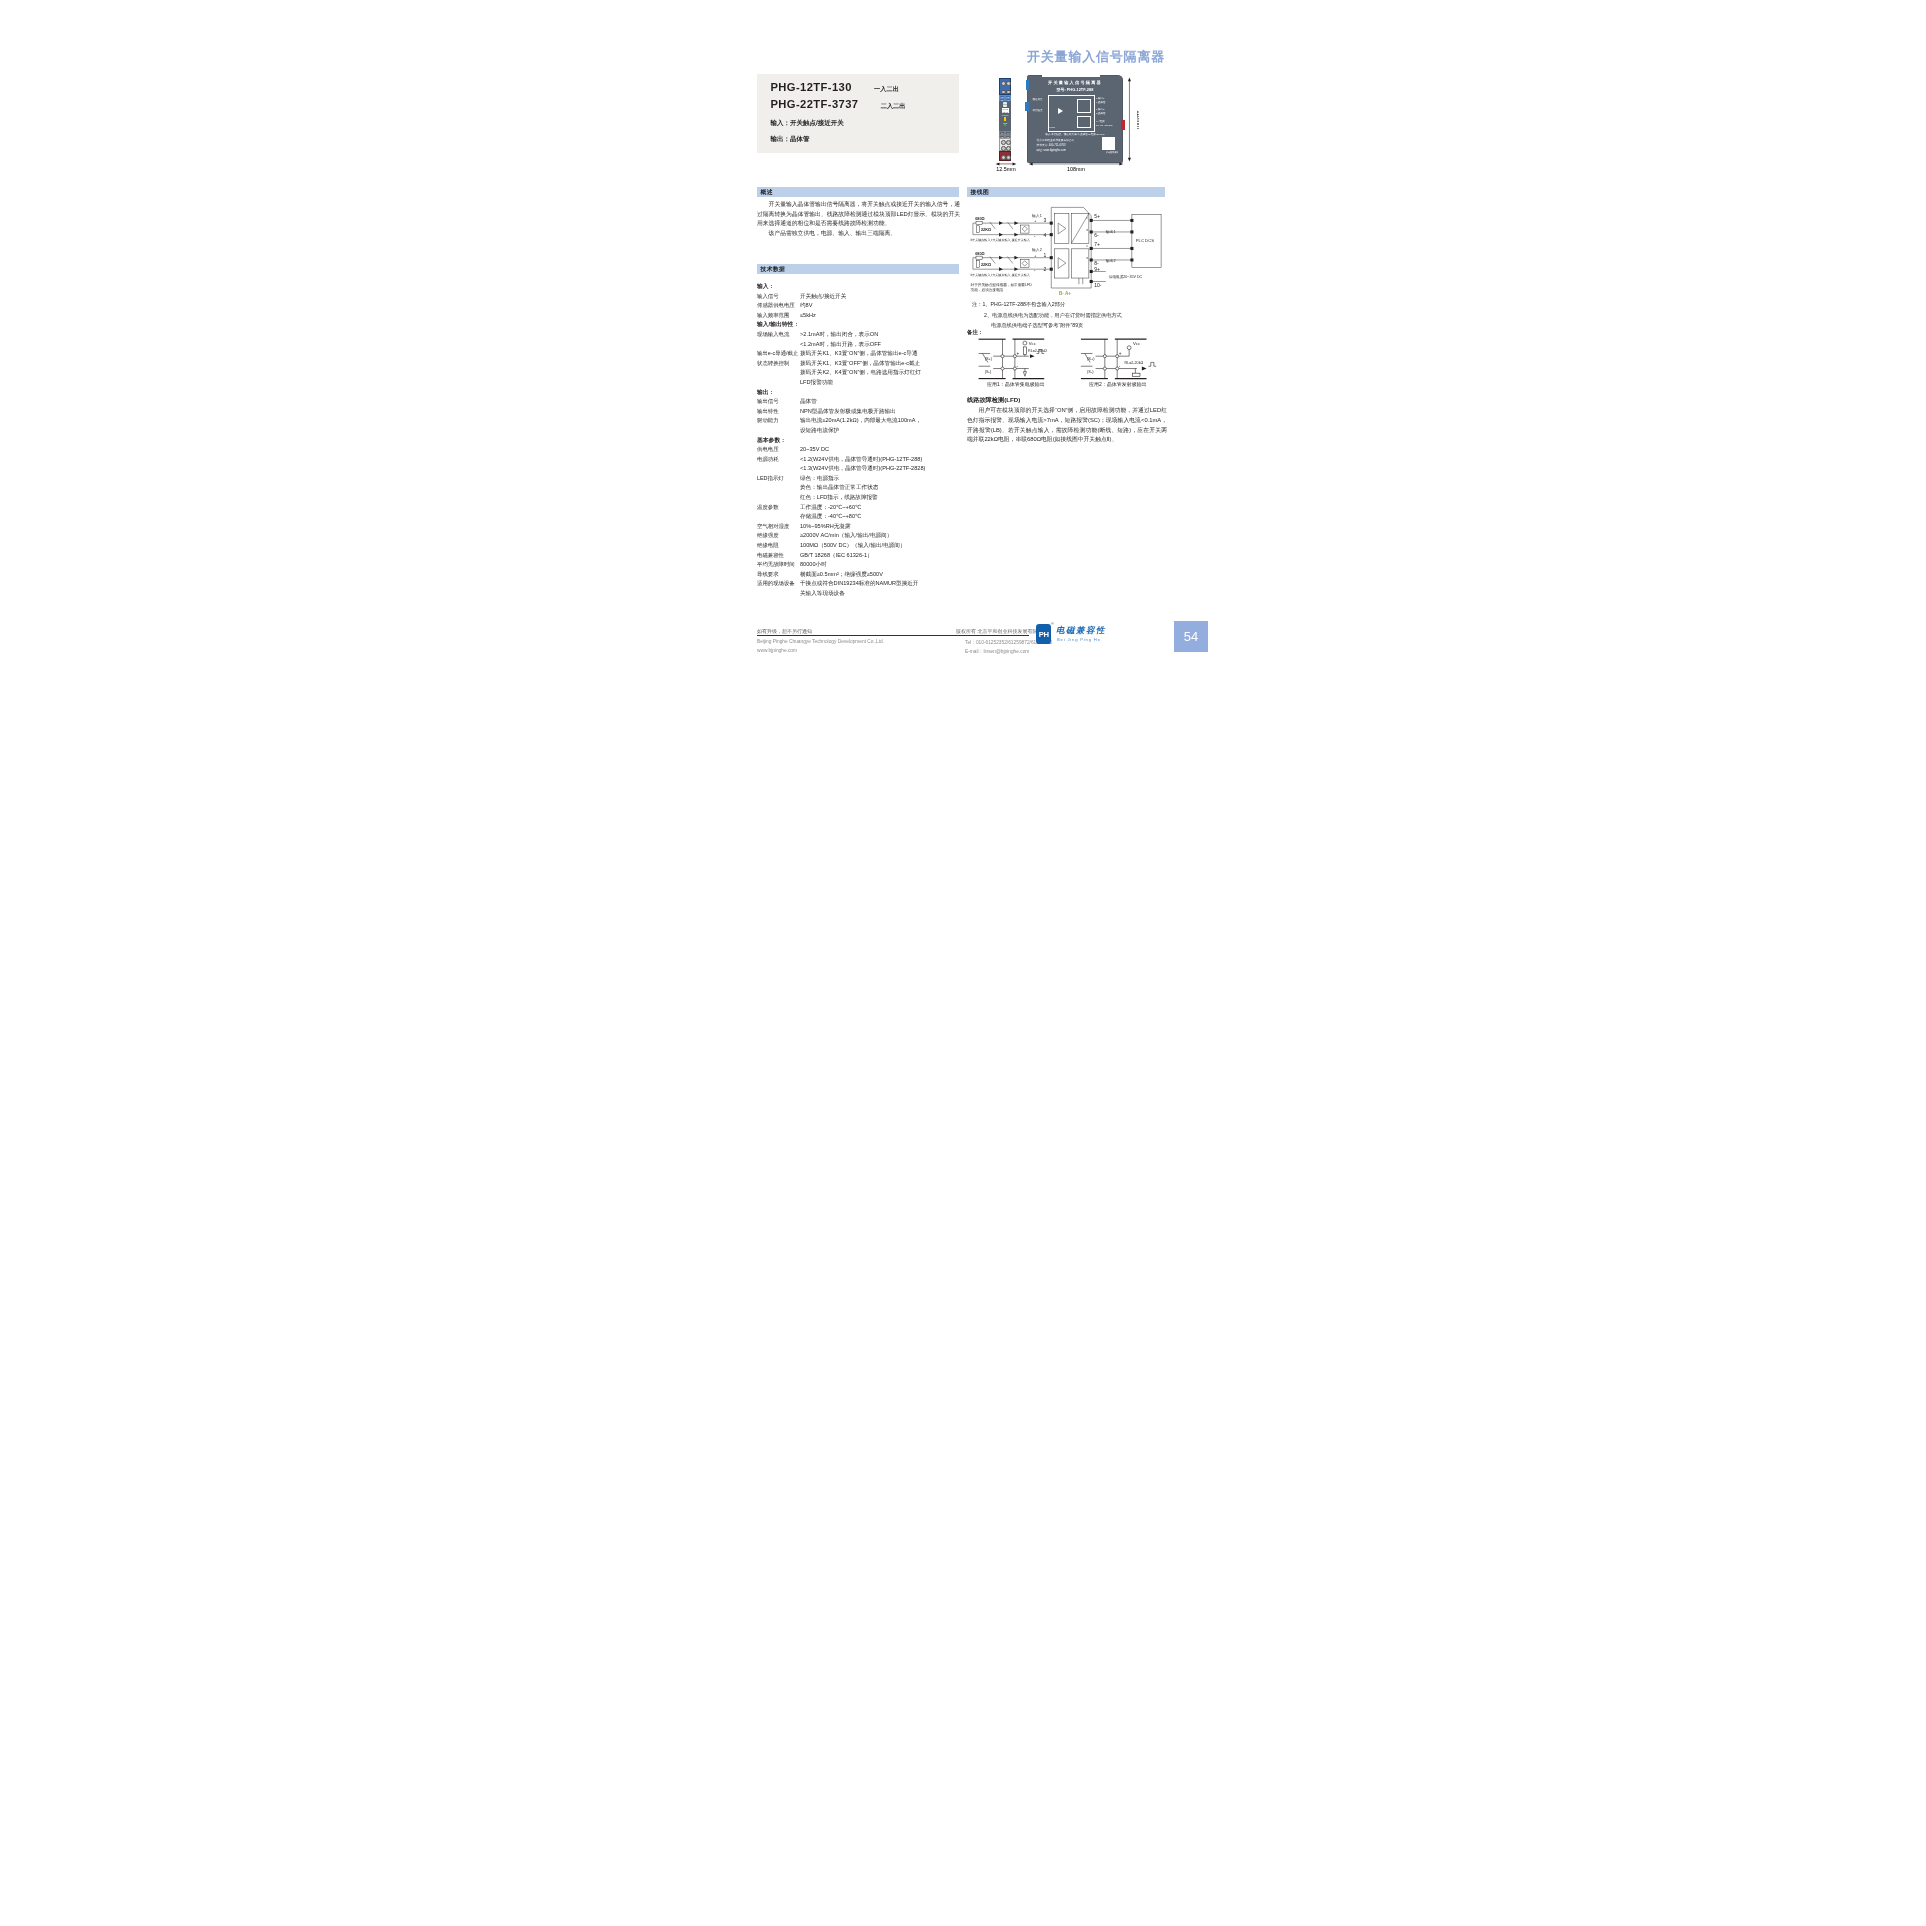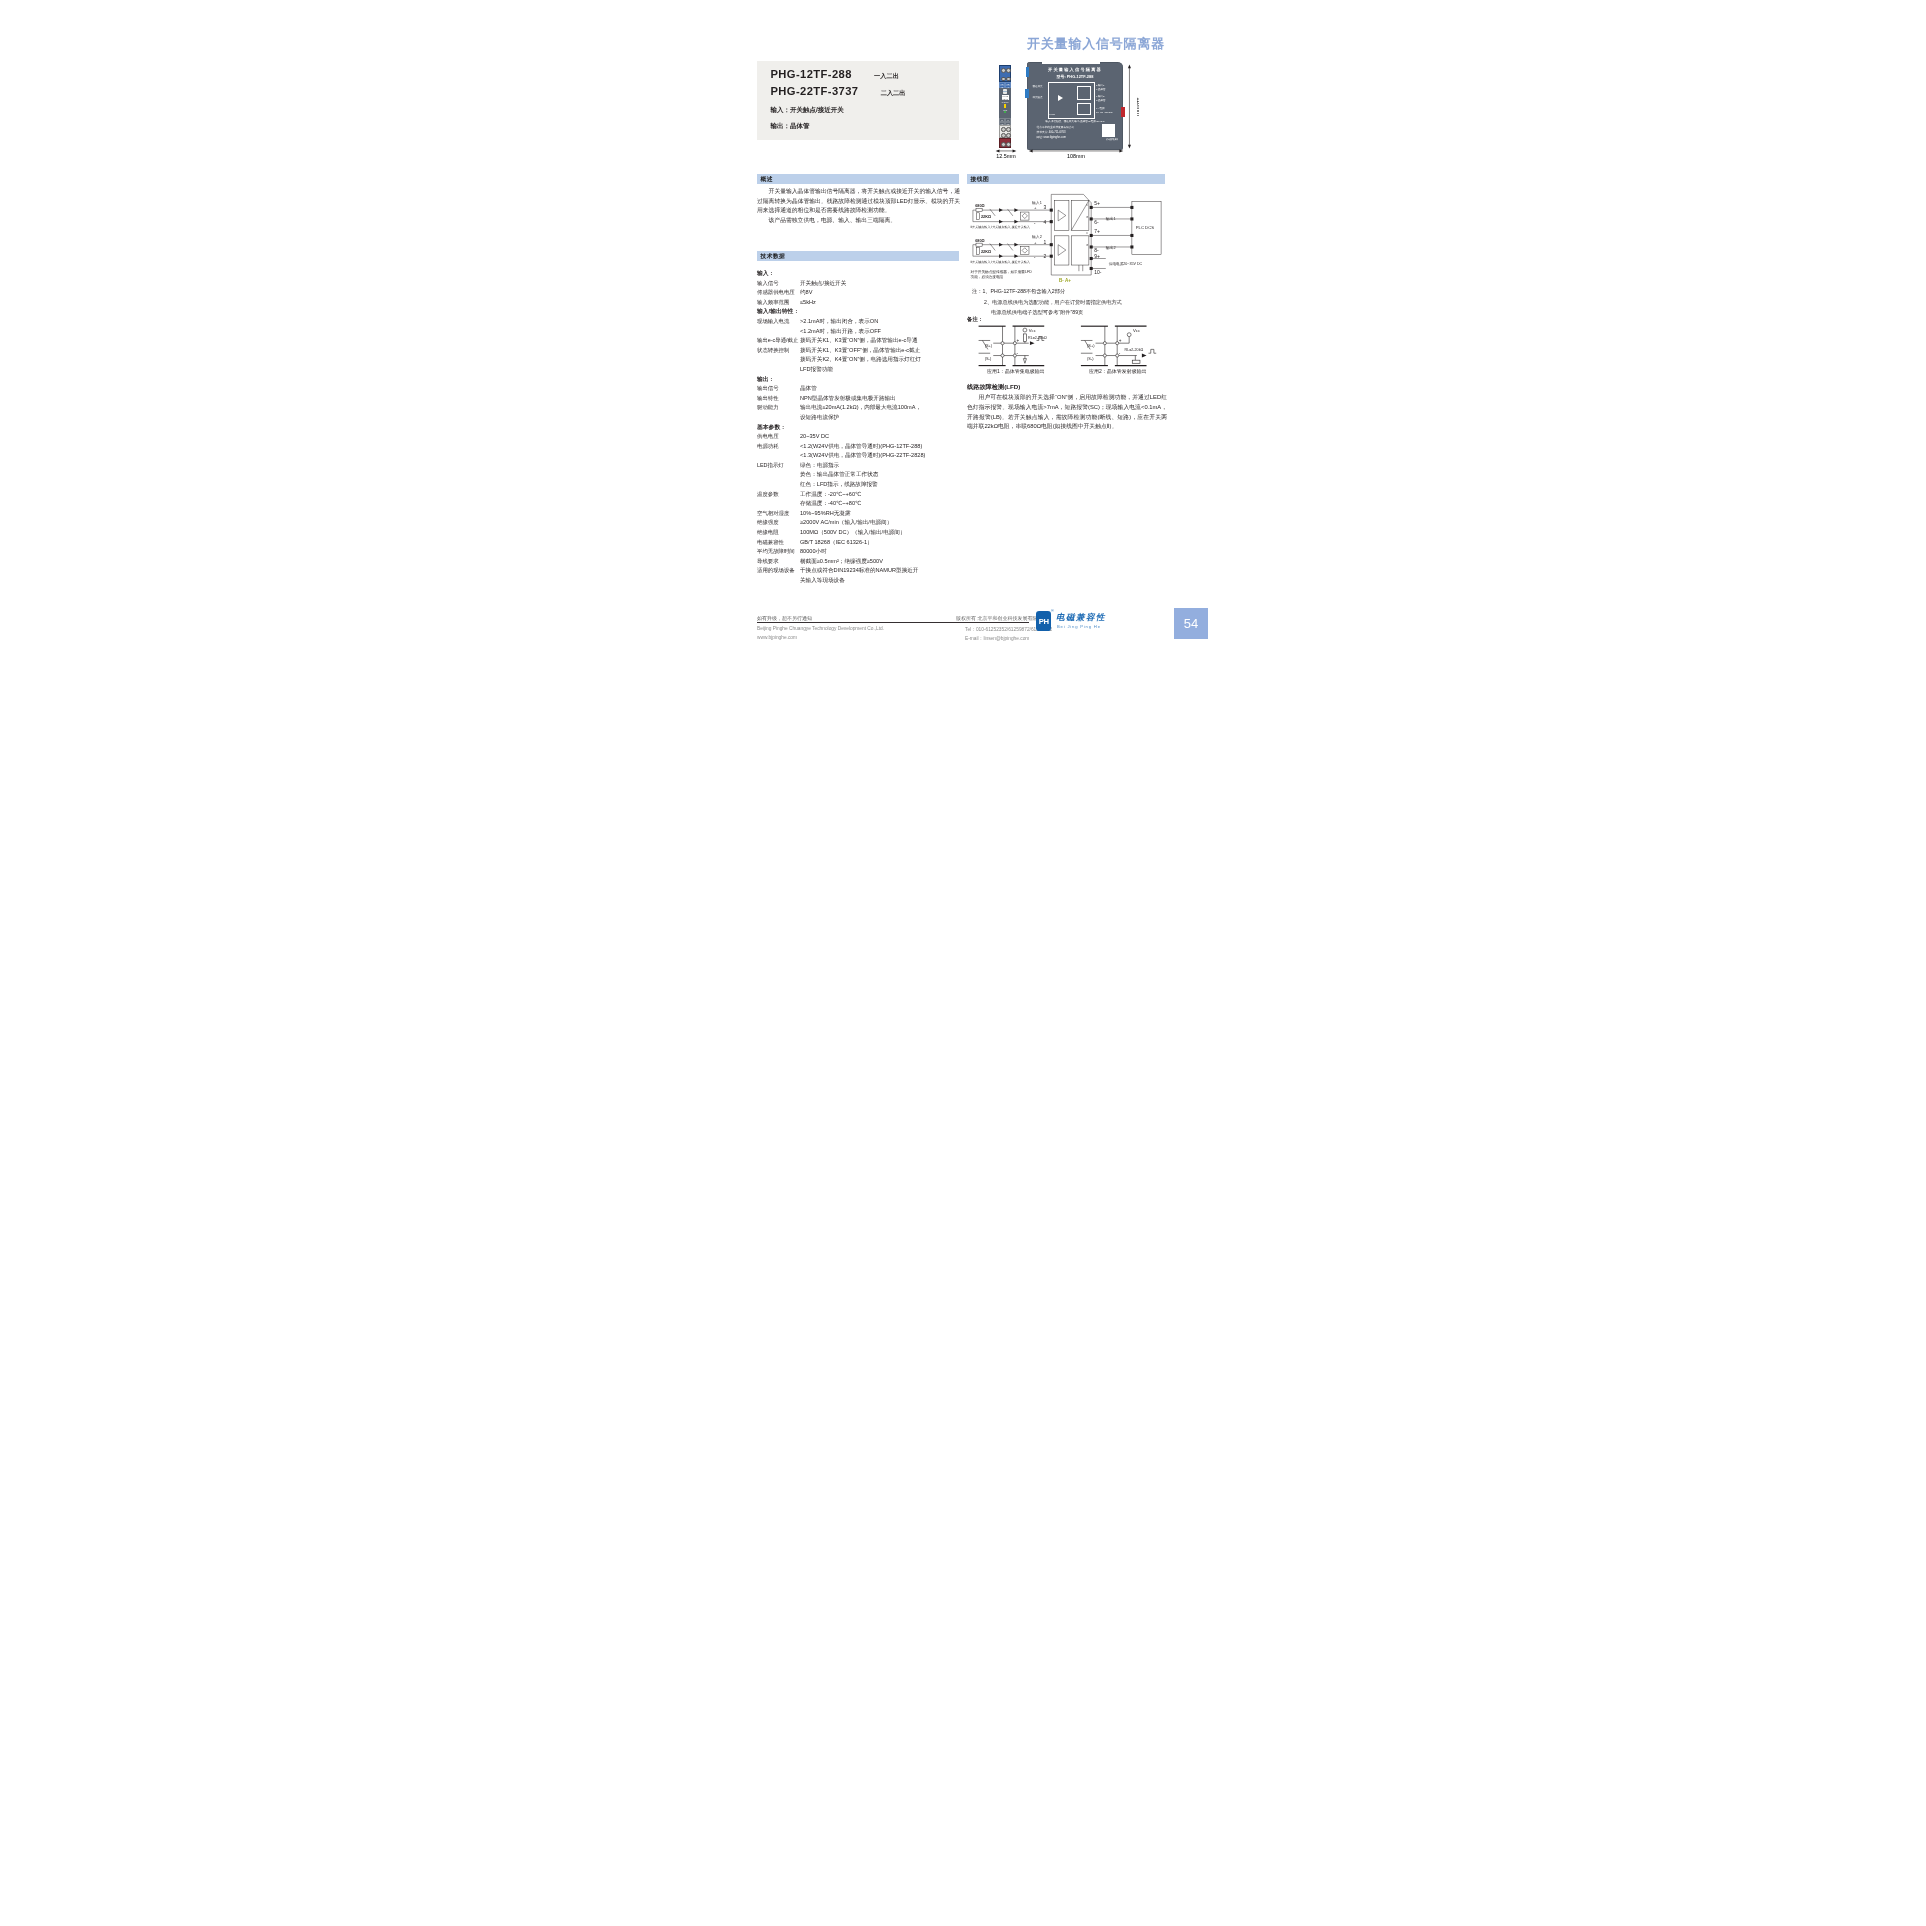--- a/index.html
+++ b/index.html
@@ -1,17 +1,17 @@
 <!DOCTYPE html>
 <html style="font-size:6.2px"><head>
 <meta charset="utf-8">
 <style>
   html,body{margin:0;padding:0;background:#ffffff;}
   body{font-family:"Liberation Sans","DejaVu Sans",sans-serif;color:#231f20;}
-  .page{position:relative;width:492px;height:662px;background:#ffffff;overflow:hidden;margin:3px auto;}
+  .page{position:relative;width:492px;height:662px;background:#ffffff;overflow:hidden;margin:16px auto;}
 
   
   .doc-title{position:absolute;top:32px;left:250px;width:198px;text-align:right;
     font-size:13px;font-weight:bold;color:#8ba6d6;letter-spacing:0.8px;}
 
   
   .prod-panel{position:absolute;left:40px;top:58px;width:202px;height:79px;background:#f0efec;}
   .model-row{position:absolute;left:13.5px;display:flex;align-items:baseline;}
   .model-name{font-size:11.2px;font-weight:bold;letter-spacing:0.4px;}
   .model-io{font-size:6.2px;margin-left:22.3px;font-weight:bold;}
@@ -98,21 +98,21 @@
 </style>
 </head>
 <body>
 
 <div class="page">
 
   <div class="doc-title">开关量输入信号隔离器</div>
 
   <div class="prod-panel">
     <div class="model-row" style="top:7px;">
-      <span class="model-name">PHG-12TF-288</span>
+      <span class="model-name">PHG-12TF-130</span>
       <span class="model-io">一入二出</span>
     </div>
     <div class="model-row" style="top:24px;">
       <span class="model-name">PHG-22TF-3737</span>
       <span class="model-io">二入二出</span>
     </div>
     <div class="io-line" style="top:45px;">输入：开关触点/接近开关</div>
     <div class="io-line" style="top:61px;">输出：晶体管</div>
   </div>
 

